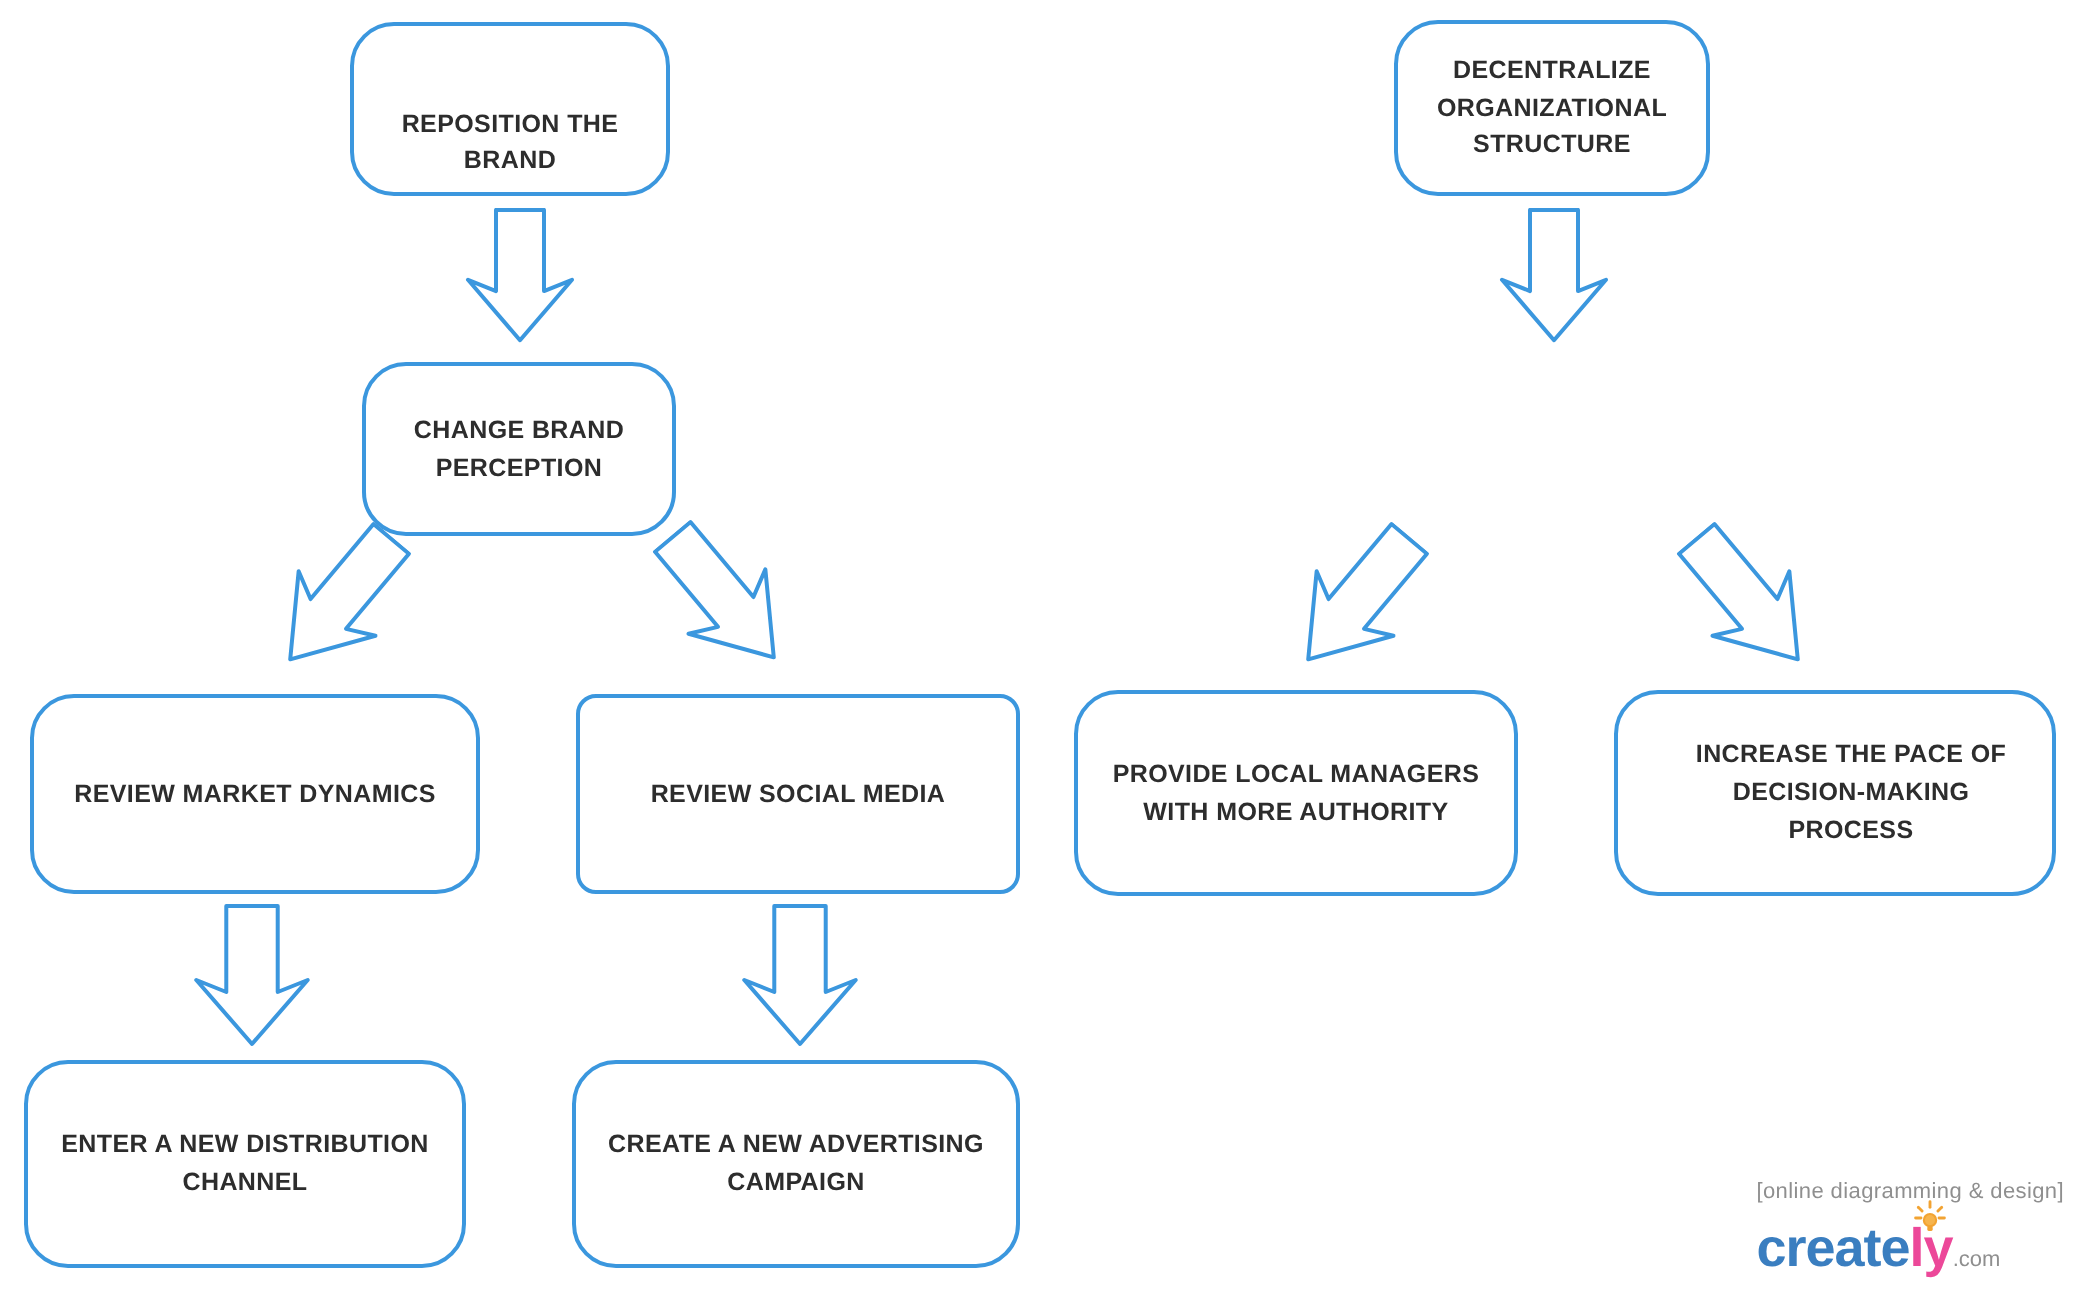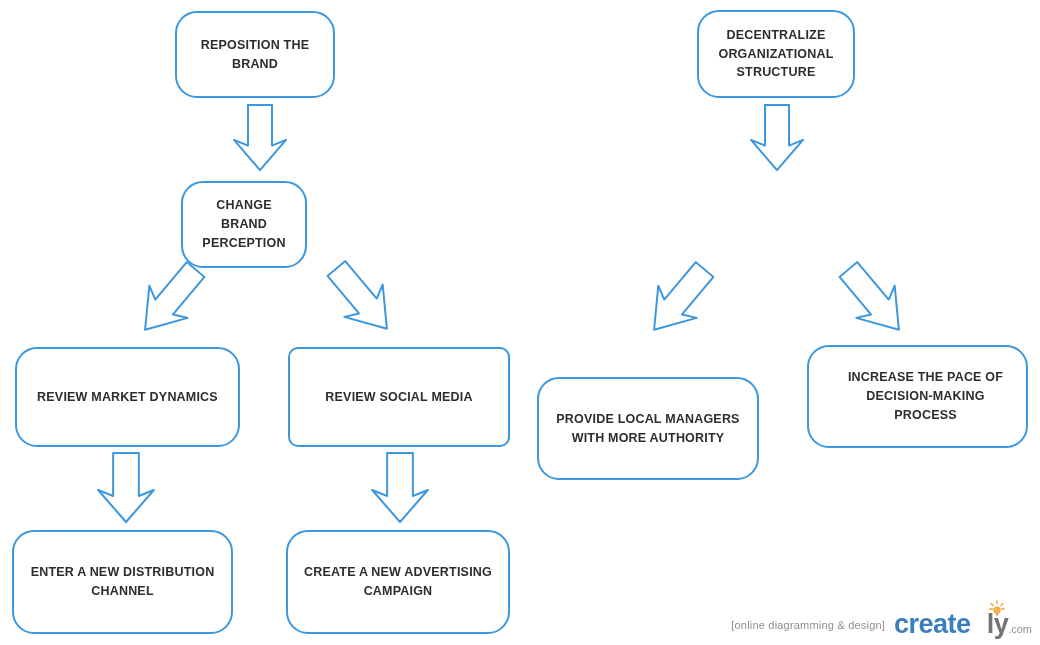--- a/index.html
+++ b/index.html
@@ -25,55 +25,56 @@
     color: #2d2d2d;
     font-size: 12.5px;
     font-weight: 700;
     line-height: 1.5;
     letter-spacing: 0.2px;
   }
   .arrow { position: absolute; }
   .arrow svg { display: block; width: 100%; height: 100%; }
 
   
-  #n-reposition   { left: 175px; top: 11px;  width: 160px; height: 87px;  }
+  #n-reposition   { left: 175px; top: 11px;  width: 160px; height: 87px; align-items: flex-end;  }
   #a-down-1       { left: 232px; top: 104px; width: 56px;  height: 68px;  }
-  #n-change       { left: 181px; top: 181px; width: 126px; height: 87px;  }
+  #n-change       { left: 181px; top: 181px; width: 157px; height: 87px;  }
   #d-left-1       { left: 143px; top: 259px; width: 54px;  height: 82px; transform: rotate(40deg); }
   #d-right-1      { left: 335px; top: 258px; width: 54px;  height: 82px; transform: rotate(-40deg); }
   #n-review-market{ left: 15px;  top: 347px; width: 225px; height: 100px; align-items: center; }
   #n-review-social{ left: 288px; top: 347px; width: 222px; height: 100px; border-radius: 10px; }
   #a-down-2       { left: 96px;  top: 452px; width: 60px;  height: 72px;  }
   #a-down-3       { left: 370px; top: 452px; width: 60px;  height: 72px;  }
   #n-enter        { left: 12px;  top: 530px; width: 221px; height: 104px; }
   #n-campaign     { left: 286px; top: 530px; width: 224px; height: 104px; }
 
   
   #n-decentralize { left: 697px; top: 10px;  width: 158px; height: 88px;  }
   #a-down-4       { left: 749px; top: 104px; width: 56px;  height: 68px;  }
   #n-delegation   { left: 701px; top: 182px; width: 158px; height: 85px;  }
   #d-left-2       { left: 652px; top: 259px; width: 54px;  height: 82px; transform: rotate(40deg); }
   #d-right-2      { left: 847px; top: 259px; width: 54px;  height: 82px; transform: rotate(-40deg); }
-  #n-provide      { left: 537px; top: 345px; width: 222px; height: 103px; margin-top: 32px; }
+  #n-provide      { left: 537px; top: 345px; width: 222px; height: 103px; }
   #n-increase     { left: 807px; top: 345px; width: 221px; height: 103px; padding-left: 27px; }
 
   
   .watermark {
     position: absolute;
     right: 8px;
     bottom: 7px;
     display: flex;
-    align-items: center;
+    align-items: flex-start;
     gap: 9px;
     white-space: nowrap;
+    flex-direction: column;
   }
   .wm-tagline { font-size: 11px; color: #8f8f8f; letter-spacing: 0.2px; }
   .wm-logo { position: relative; font-size: 27px; font-weight: 700; line-height: 1; letter-spacing: -0.5px; }
   .wm-blue   { color: #3a7ec0; }
-  .wm-orange { color: #737373; margin-left: 16px; }
+  .wm-orange { color: #ec4899; }
   .wm-com    { font-size: 11px; font-weight: 400; color: #8f8f8f; letter-spacing: 0; }
   .bulb { position: absolute; top: -15px; right: 26px; width: 18px; height: 18px; }
 </style>
 </head>
 <body>
 
 <div id="canvas">
 
   <div class="node" id="n-reposition">
     <span>REPOSITION THE BRAND</span>

